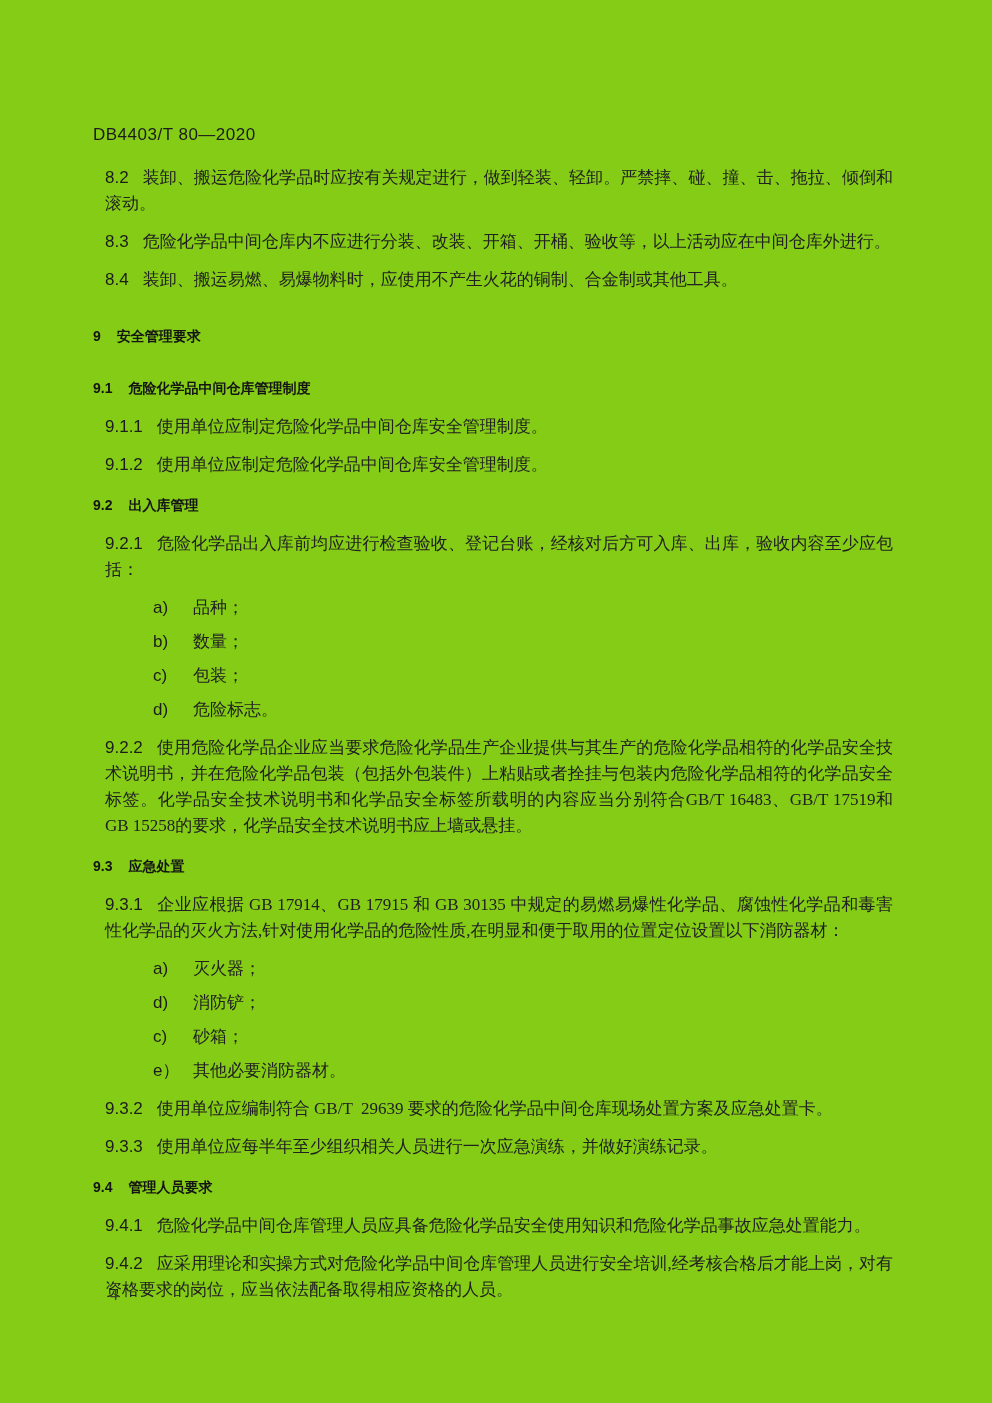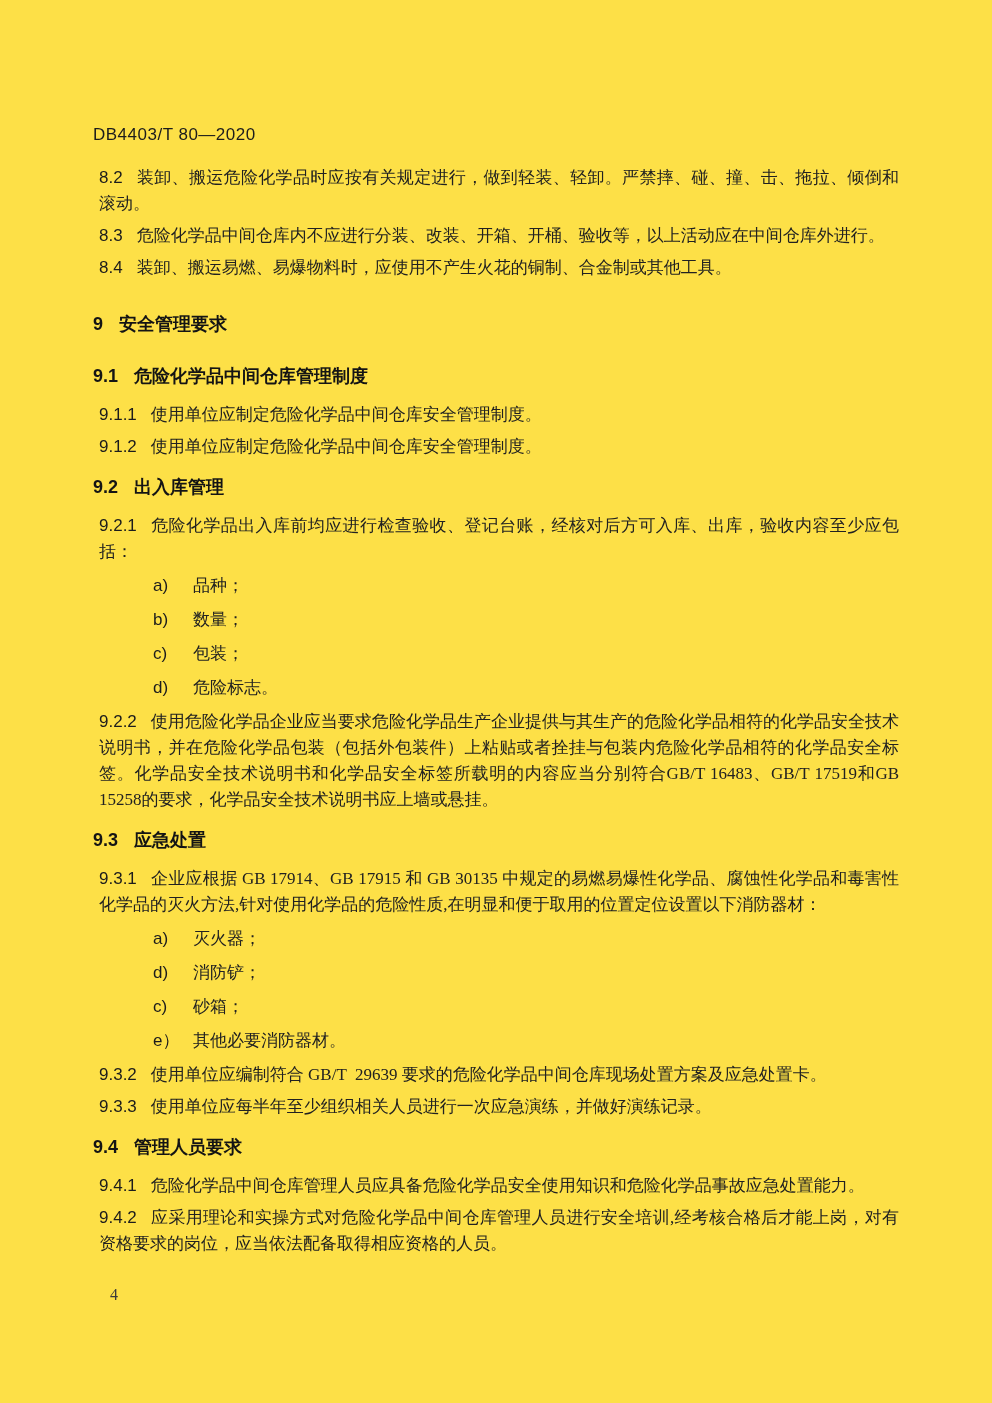--- a/index.html
+++ b/index.html
@@ -5,51 +5,51 @@
   html, body { margin: 0; padding: 0; }
   body {
     background: #fcfcfc;
     font-family: "Liberation Serif", "DejaVu Serif", serif;
     color: #212121;
   }
   .page {
     position: relative;
     width: 992px;
     height: 1403px;
-    background: #fde047;
+    background: #84cc16;
     overflow: hidden;
   }
   .content {
     position: absolute;
     left: 93px;
     top: 122px;
     width: 812px;
     font-size: 17px;
     line-height: 26px;
     text-align: justify;
     text-align-last: left;
   }
   .doc-header {
     font-family: "Liberation Sans", "DejaVu Sans", sans-serif;
     font-size: 17px;
     letter-spacing: 0.5px;
     margin: 0 0 17px 0;
     color: #1c1c1c;
   }
-  p.clause { margin: 6px; }
+  p.clause { margin: 12px; }
   .clause .num {
     font-family: "Liberation Sans", "DejaVu Sans", sans-serif;
     margin-right: 14px;
     color: #1c1c1c;
   }
   .clause .txt { white-space: pre-wrap; }
   .h1, .h2 {
     font-family: "Liberation Sans", "DejaVu Sans", sans-serif;
     font-weight: bold;
-    font-size: 18px;
+    font-size: 14px;
     line-height: 26px;
     color: #141414;
   }
   .h1 { margin: 30px 0 26px 0; }
   .h2 { margin: 14px 0 13px 0; }
   .h1 .num, .h2 .num { margin-right: 16px; }
   p.li { margin: 8px; padding-left: 52px; }
   .li .li-m {
     font-family: "Liberation Sans", "DejaVu Sans", sans-serif;
     display: inline-block;

